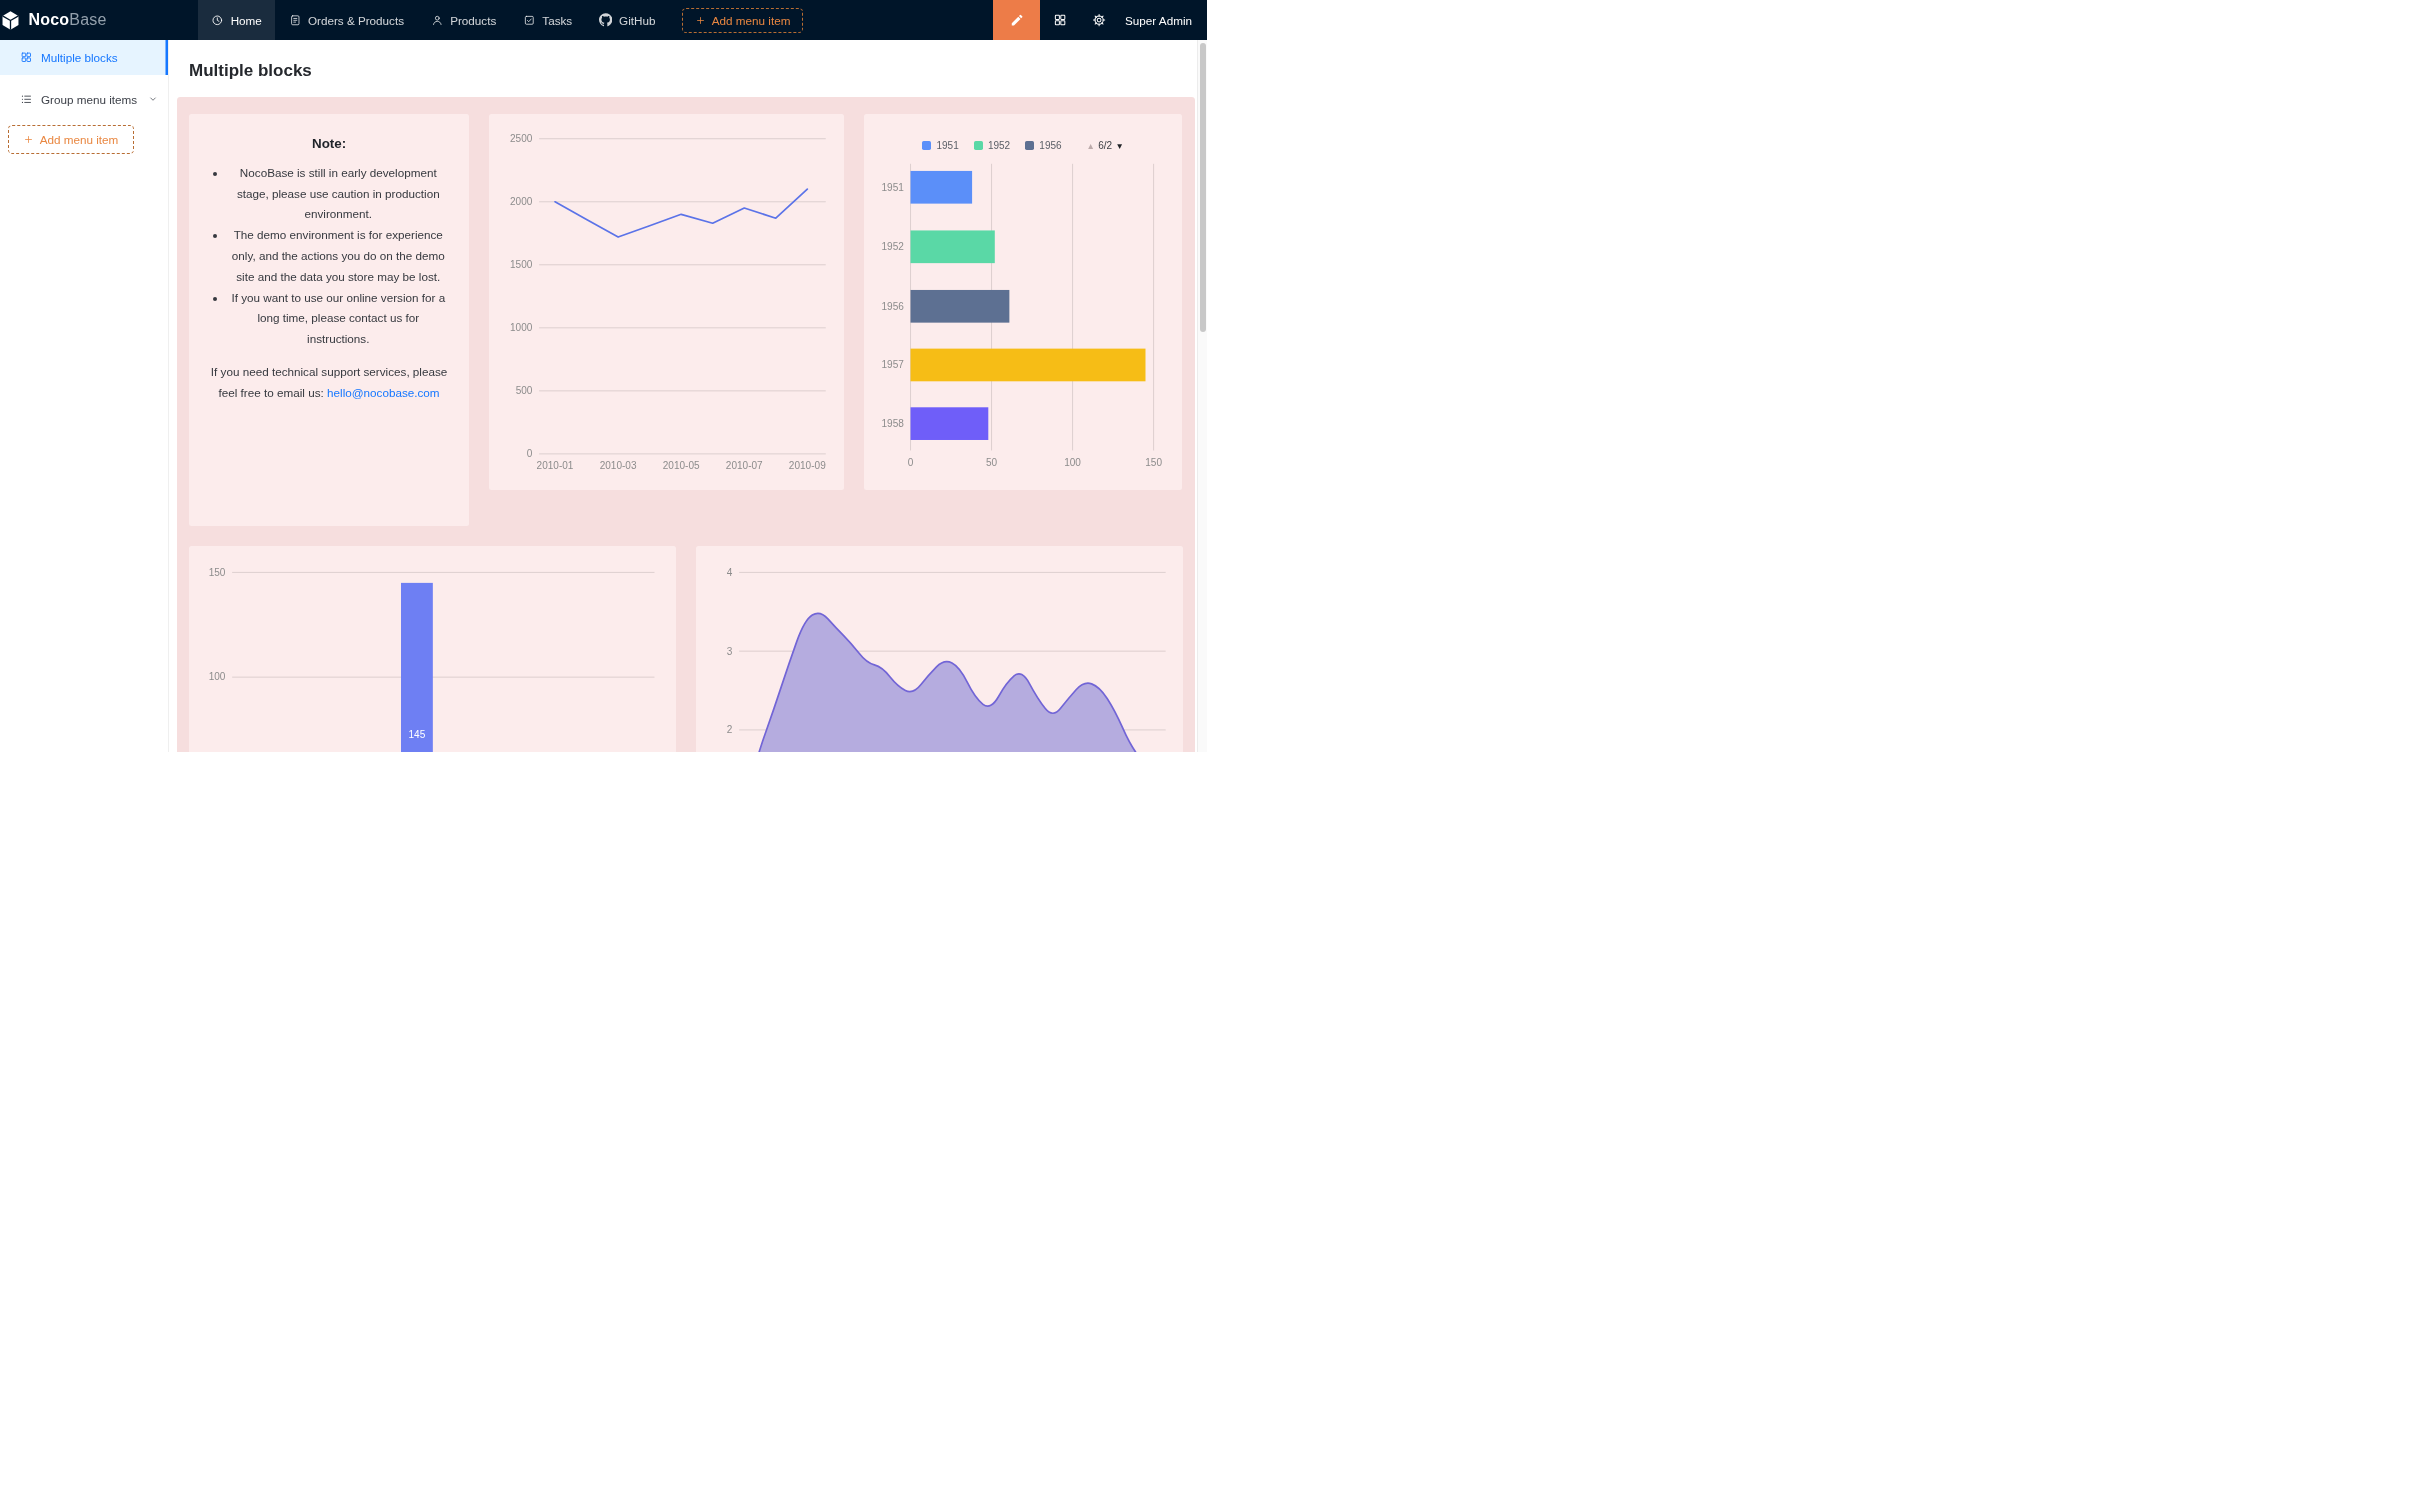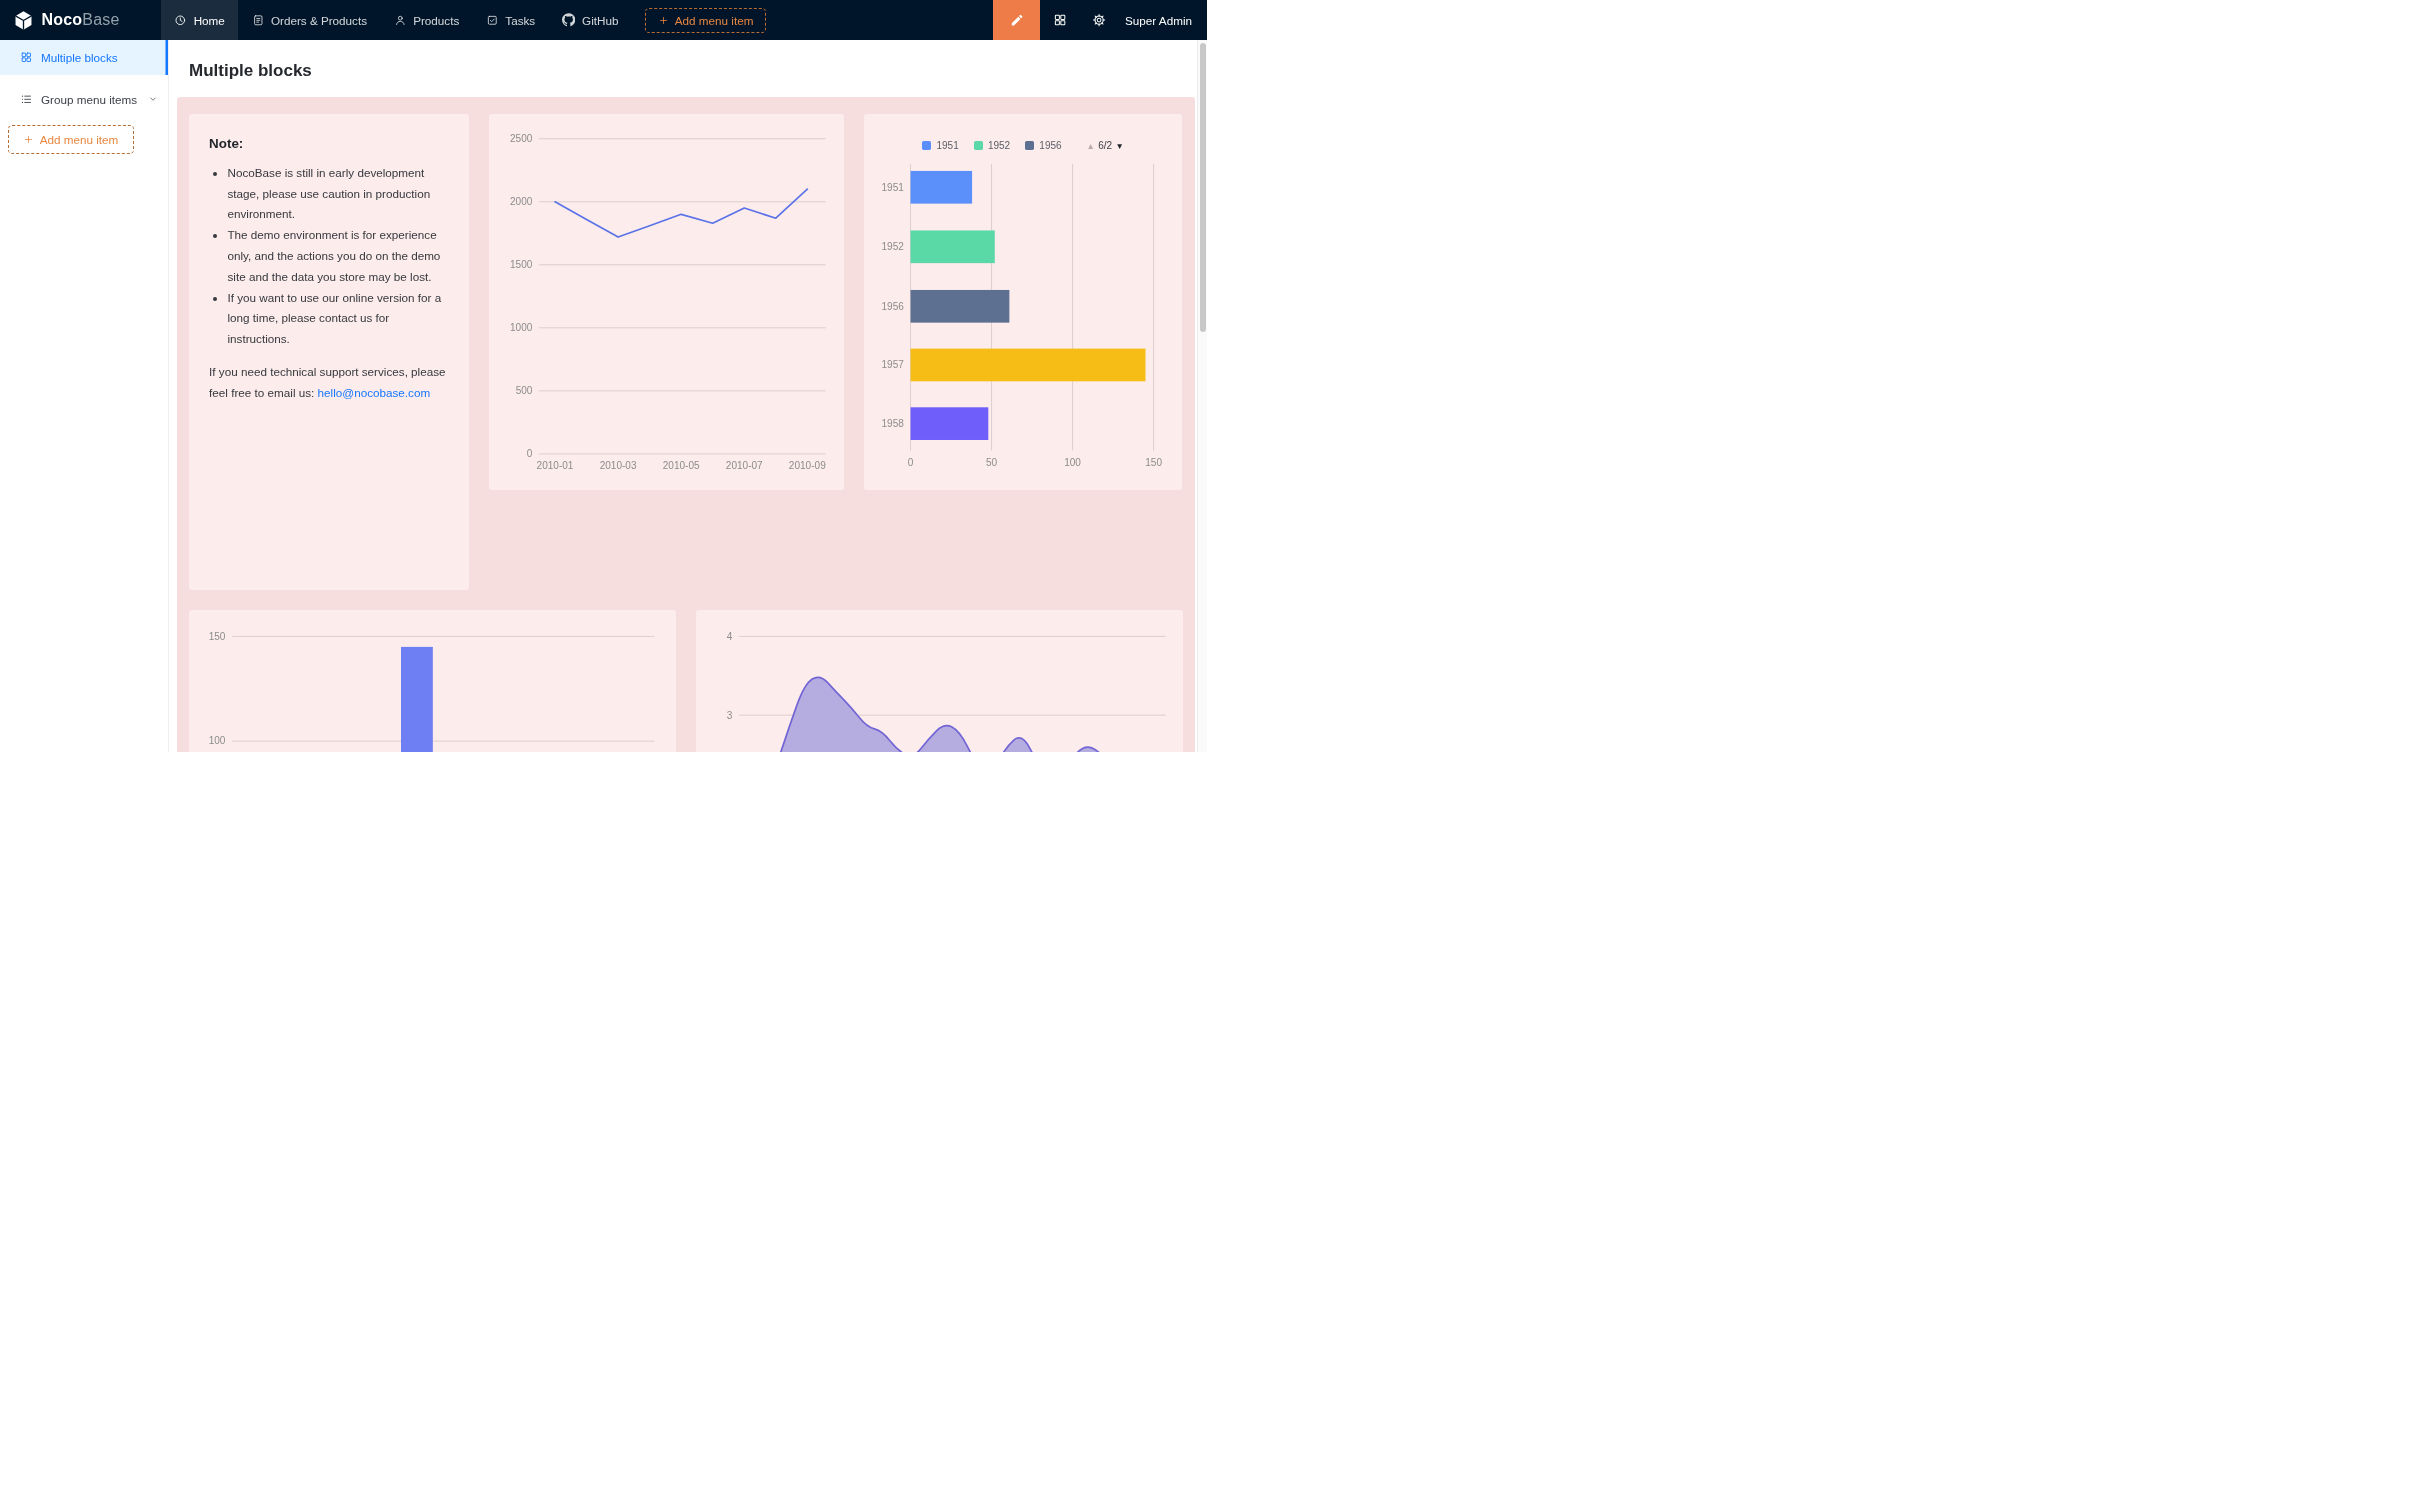--- a/index.html
+++ b/index.html
@@ -1,21 +1,21 @@
 <!DOCTYPE html>
 <html style="font-size:13.4px"><head>
 <meta charset="utf-8">
 <style>
   * { margin:0; padding:0; box-sizing:border-box; }
   html,body { width:1207px; height:753px; overflow:hidden; background:#fff;
     font-family:"Liberation Sans", sans-serif; }
 
   
   .topnav { height:40px; background:#001529; display:flex; align-items:stretch; color:rgba(255,255,255,.82); }
-  .logo { width:161px; flex:none; display:flex; align-items:center; gap:7.5px; padding:0 13px; cursor:pointer; }
+  .logo { width:198px; flex:none; display:flex; align-items:center; gap:7.5px; padding:0 0; cursor:pointer; }
   .logo-text { font-size:16px; color:#fff; font-weight:700; letter-spacing:0.2px; white-space:nowrap; }
   .logo-sub { color:#93a0ac; font-weight:400; }
   .nav-menu { display:flex; align-items:center; }
   .nav-item { display:flex; align-items:center; gap:6.7px; padding:0 13.4px; height:40px; font-size:11.7px; cursor:pointer; white-space:nowrap; }
   .nav-item.active { background:rgba(255,255,255,.10); color:#fff;text-align:right; }
   .nicon { width:12.6px; height:12.6px; stroke:currentColor; fill:none; stroke-width:1.7; stroke-linecap:round; stroke-linejoin:round; }
   .gh { fill:currentColor; stroke:none; width:13.4px; height:13.4px; }
   .add-menu-btn { display:flex; align-items:center; gap:5.9px; margin-left:13.4px; padding:5px 11.7px;
     border:0.8px dashed #b86d33; border-radius:4.2px; background:transparent; color:#e98741; font-size:11.7px; cursor:pointer; white-space:nowrap; }
   .add-menu-btn .nicon { stroke:#e98741; width:11px; height:11px; }
@@ -38,21 +38,21 @@
   .side-add-btn .nicon { stroke:#e98741; width:11px; height:11px; }
 
   .main { flex:1; background:#fff; overflow:hidden; }
   .main-header { padding:21px 20px 12.6px; }
   .main-header h1 { font-size:17px; font-weight:700; color:#25282d; }
   .page-body { margin:3.4px 11.7px 0 8.4px; background:#f6dede; border-radius:3.4px; padding:17px 11.7px; height:830px; }
   .row { display:grid; gap:20px; }
   .top-row { grid-template-columns:280px 355px 318px; }
   .bottom-row { grid-template-columns:487px 487px; margin-top:20px; }
   .card { background:#fcecec; border-radius:2.5px; overflow:hidden; }
-  .note-card { padding:22px 20px; height:476px; font-size:11.7px; color:#36393f; }
+  .note-card { padding:22px 20px; height:412px; font-size:11.7px; color:#36393f;text-align:center; }
   .chart-card { padding:13.4px; height:376px; }
   .bottom-row .chart-card { height:394px; }
   .note-card h3 { font-size:13.4px; margin-bottom:11.7px; color:#1f2329; font-weight:700; }
   .note-card ul { padding-left:18.4px; }
   .note-card li { line-height:1.78; }
   .note-card p { line-height:1.78; margin-top:11.7px; }
   .link { color:#1677ff; text-decoration:none; cursor:pointer; }
 
   
   .legend { height:30px; display:flex; align-items:center; justify-content:center; gap:15px; font-size:10px; color:#5a5e66; padding-top:6.7px; }

